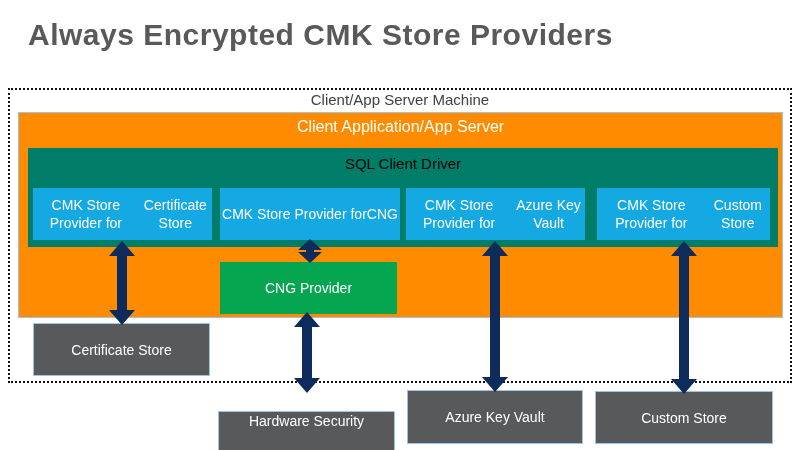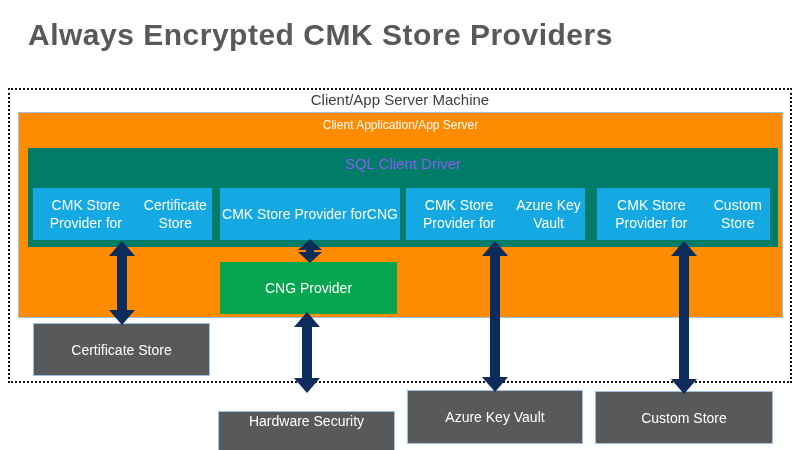--- a/index.html
+++ b/index.html
@@ -21,29 +21,29 @@
   #machine-label{
     left:8px;top:91px;width:784px;text-align:center;
     font-size:15px;color:#404040;
   }
   #app-server-box{
     left:18px;top:112px;width:765px;height:206px;
     background:var(--orange);border:1px solid var(--lightblue);
   }
   #app-server-label{
     left:18px;top:118px;width:765px;text-align:center;
-    font-size:12px;color:#fff;
+    font-size:16px;color:#fff;
   }
   #sql-driver-box{
     left:28px;top:148px;width:750px;height:99px;
     background:var(--teal);
   }
   #sql-driver-label{
     left:28px;top:155px;width:750px;text-align:center;
-    font-size:15px;color:#8b5cf6;
+    font-size:15px;color:#000000;
   }
   .provider-box{
     top:188px;height:52px;background:var(--blue);
     display:flex;flex-direction:row;justify-content:center;align-items:center;
     color:#fff;font-size:14px;line-height:18px;text-align:center;
   }
   #provider-0{left:33px;width:179px;}
   #provider-1{left:220px;width:180px;}
   #provider-2{left:406px;width:179px;}
   #provider-3{left:597px;width:173px;}

